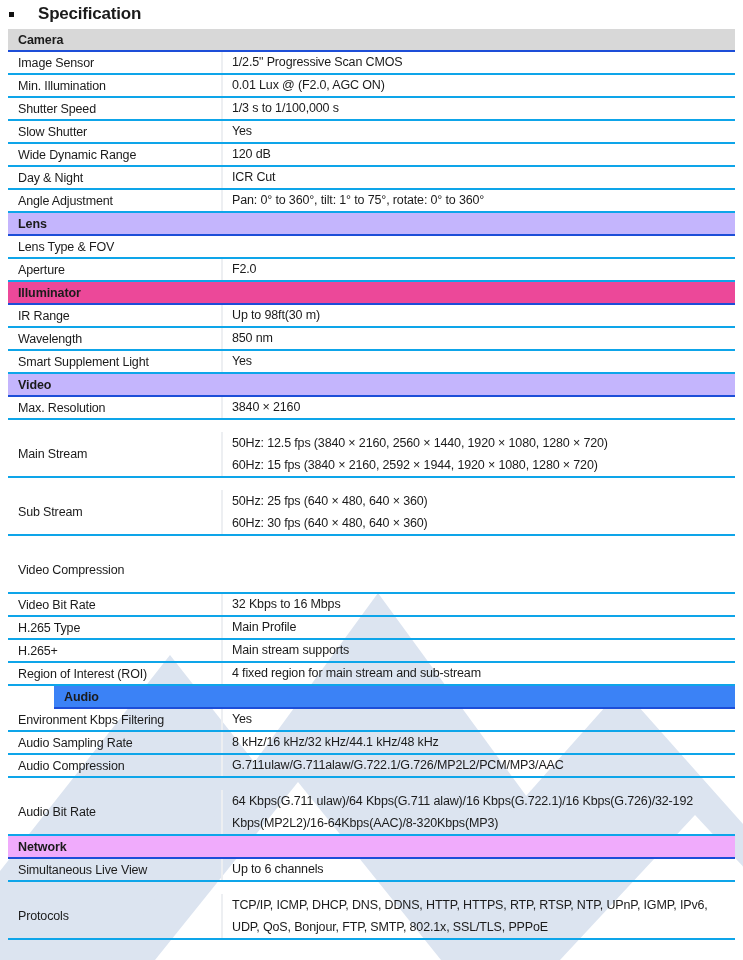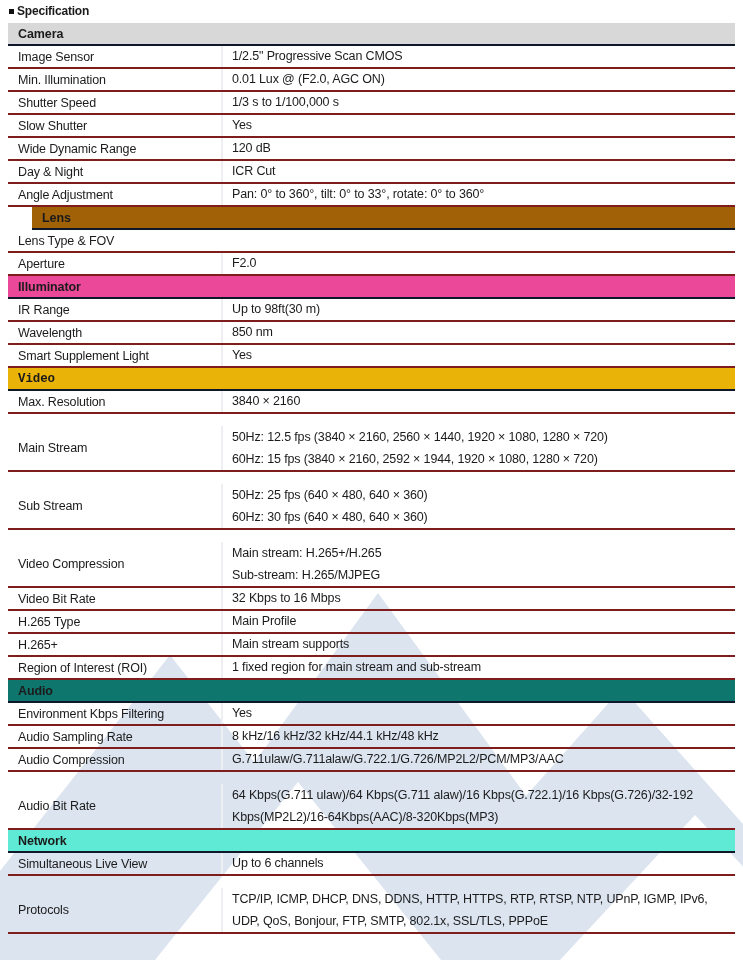--- a/index.html
+++ b/index.html
@@ -22,49 +22,49 @@
     z-index: 0;
   }
   .content {
     position: relative;
     z-index: 1;
     padding: 3px 8px 0 8px;
   }
   .page-title {
     display: flex;
     align-items: center;
-    gap: 3px;
-    font-size: 12px;
+    gap: 24px;
+    font-size: 17px;
     font-weight: bold;
     margin: 1px 0 5px 1px;
     letter-spacing: -0.2px;
   }
   .title-bullet {
     width: 5px; height: 5px;
     background: #111;
     display: inline-block;
     flex: 0 0 auto;
   }
   .spec-table {
     width: 727px;
   }
   .section-header {
     height: 21px;
     background: #d8d8d8;
-    border-bottom: 2px solid #0f172a;
+    border-bottom: 2px solid #1d4ed8;
     display: flex;
     align-items: center;
     padding-left: 10px;
     font-size: 12.5px;
     font-weight: bold;
     letter-spacing: -0.1px;
   }
   .spec-row {
     display: flex;
-    border-bottom: 2px solid #7f1d1d;
+    border-bottom: 2px solid #0ea5e9;
   }
   .spec-row .label-cell {
     flex: 0 0 203px;
     width: 203px;
     padding-left: 10px;
     display: flex;
     align-items: center;
     font-size: 12.5px;
     letter-spacing: -0.15px;
   }
@@ -150,25 +150,25 @@
   <div class="spec-row single">
     <div class="label-cell">Day &amp; Night</div>
     <div class="value-cell">
           <div class="value-line">ICR Cut</div>
         </div>
   </div>
 
   <div class="spec-row single">
     <div class="label-cell">Angle Adjustment</div>
     <div class="value-cell">
-          <div class="value-line">Pan: 0° to 360°, tilt: 0° to 33°, rotate: 0° to 360°</div>
-        </div>
-  </div>
-
-  <div class="section-header" style="background: #a16207; margin-left: 24px;">
+          <div class="value-line">Pan: 0° to 360°, tilt: 1° to 75°, rotate: 0° to 360°</div>
+        </div>
+  </div>
+
+  <div class="section-header" style="background: #c4b5fd;">
     <span class="section-name">Lens</span>
   </div>
 
   <div class="spec-row single">
     <div class="label-cell">Lens Type &amp; FOV</div>
   </div>
 
   <div class="spec-row single">
     <div class="label-cell">Aperture</div>
     <div class="value-cell">
@@ -195,21 +195,21 @@
         </div>
   </div>
 
   <div class="spec-row single">
     <div class="label-cell">Smart Supplement Light</div>
     <div class="value-cell">
           <div class="value-line">Yes</div>
         </div>
   </div>
 
-  <div class="section-header" style="background: #eab308; font-family: Liberation Mono, monospace;">
+  <div class="section-header" style="background: #c4b5fd;">
     <span class="section-name">Video</span>
   </div>
 
   <div class="spec-row single">
     <div class="label-cell">Max. Resolution</div>
     <div class="value-cell">
           <div class="value-line">3840 × 2160</div>
         </div>
   </div>
 
@@ -224,24 +224,20 @@
   <div class="spec-row multi">
     <div class="label-cell">Sub Stream</div>
     <div class="value-cell">
           <div class="value-line">50Hz: 25 fps (640 × 480, 640 × 360)</div>
           <div class="value-line">60Hz: 30 fps (640 × 480, 640 × 360)</div>
         </div>
   </div>
 
   <div class="spec-row multi">
     <div class="label-cell">Video Compression</div>
-    <div class="value-cell">
-          <div class="value-line">Main stream: H.265+/H.265</div>
-          <div class="value-line">Sub-stream: H.265/MJPEG</div>
-        </div>
   </div>
 
   <div class="spec-row single">
     <div class="label-cell">Video Bit Rate</div>
     <div class="value-cell">
           <div class="value-line">32 Kbps to 16 Mbps</div>
         </div>
   </div>
 
   <div class="spec-row single">
@@ -256,25 +252,25 @@
     <div class="value-cell">
           <div class="value-line">Main stream supports</div>
         </div>
   </div>
 
 
 
   <div class="spec-row single">
     <div class="label-cell">Region of Interest (ROI)</div>
     <div class="value-cell">
-          <div class="value-line">1 fixed region for main stream and sub-stream</div>
-        </div>
-  </div>
-
-  <div class="section-header" style="background: #0f766e;">
+          <div class="value-line">4 fixed region for main stream and sub-stream</div>
+        </div>
+  </div>
+
+  <div class="section-header" style="background: #3b82f6; margin-left: 46px;">
     <span class="section-name">Audio</span>
   </div>
 
   <div class="spec-row single">
     <div class="label-cell">Environment Kbps Filtering</div>
     <div class="value-cell">
           <div class="value-line">Yes</div>
         </div>
   </div>
 
@@ -293,21 +289,21 @@
   </div>
 
   <div class="spec-row multi">
     <div class="label-cell">Audio Bit Rate</div>
     <div class="value-cell">
           <div class="value-line">64 Kbps(G.711 ulaw)/64 Kbps(G.711 alaw)/16 Kbps(G.722.1)/16 Kbps(G.726)/32-192</div>
           <div class="value-line">Kbps(MP2L2)/16-64Kbps(AAC)/8-320Kbps(MP3)</div>
         </div>
   </div>
 
-  <div class="section-header" style="background: #5eead4; text-align: center;">
+  <div class="section-header" style="background: #f0abfc; text-align: center;">
     <span class="section-name">Network</span>
   </div>
 
   <div class="spec-row single">
     <div class="label-cell">Simultaneous Live View</div>
     <div class="value-cell">
           <div class="value-line">Up to 6 channels</div>
         </div>
   </div>
 

